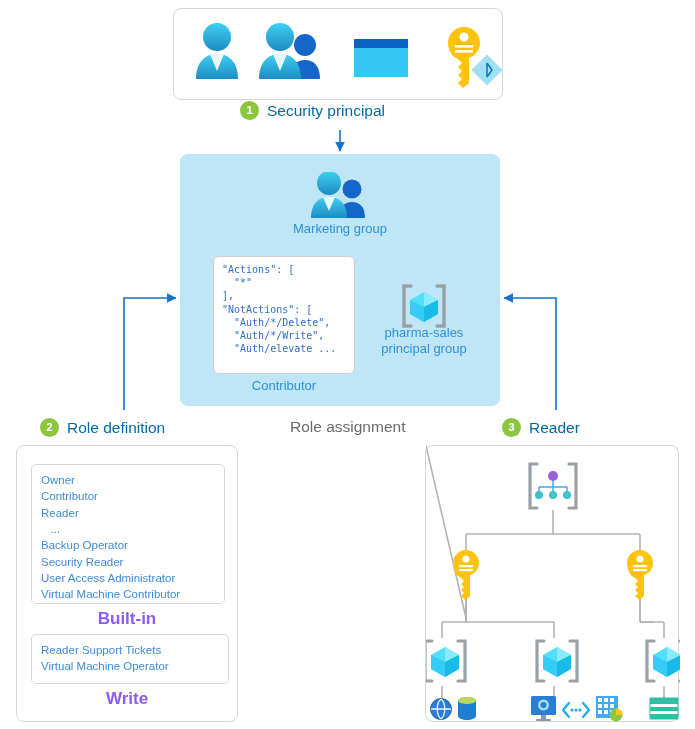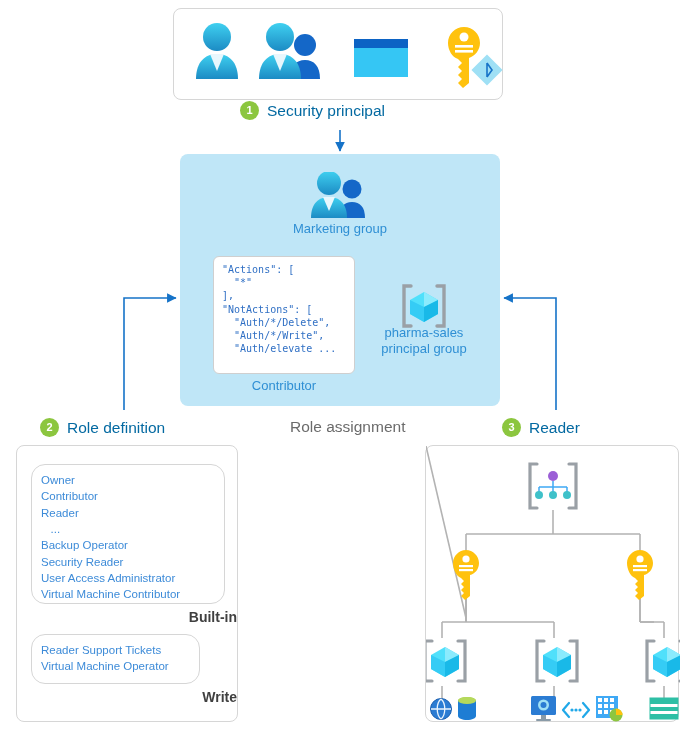--- a/index.html
+++ b/index.html
@@ -15,21 +15,21 @@
   .card {
     position: absolute;
     background: #ffffff;
     border: 1px solid #d6d6d6;
     border-radius: 8px;
   }
   .inner-card {
     position: absolute;
     background: #ffffff;
     border: 1px solid #d6d6d6;
-    border-radius: 14px;
+    border-radius: 5px;
   }
 
   
   .step-label {
     position: absolute;
     display: flex;
     align-items: center;
     gap: 8px;
     white-space: nowrap;
   }
@@ -92,25 +92,25 @@
   
   .role-list {
     font-size: 11.5px;
     line-height: 1.42;
     color: #3d8bd8;
     white-space: pre;
     padding: 7px 9px;
   }
   .group-caption {
     position: absolute;
-    font-size: 14px;
+    font-size: 17px;
     font-weight: bold;
-    color: #404040;
+    color: #8b5cf6;
     width: 100%;
-    text-align: right;
+    text-align: center;
   }
 
   
   #wires { position: absolute; left: 0; top: 0; width: 695px; height: 729px; pointer-events: none; }
   .icon { position: absolute; }
 </style>
 </head>
 <body>
 
 <div id="stage">
@@ -235,21 +235,21 @@
 Contributor
 Reader
    ...
 Backup Operator
 Security Reader
 User Access Administrator
 Virtual Machine Contributor</div>
     </div>
     <div class="group-caption" style="top:163px; left:0;">Built-in</div>
 
-    <div class="inner-card" style="left:14px; top:188px; width:169px; height:50px;">
+    <div class="inner-card" style="left:14px; top:188px; width:198px; height:50px;">
       <div class="role-list" id="custom-list">Reader Support Tickets
 Virtual Machine Operator</div>
     </div>
     <div class="group-caption" style="top:243px; left:0;">Write</div>
   </div>
 
   <div class="step-label" style="left:502px; top:418px;">
     <span class="badge">3</span>
     <span class="step-text">Reader</span>
   </div>

